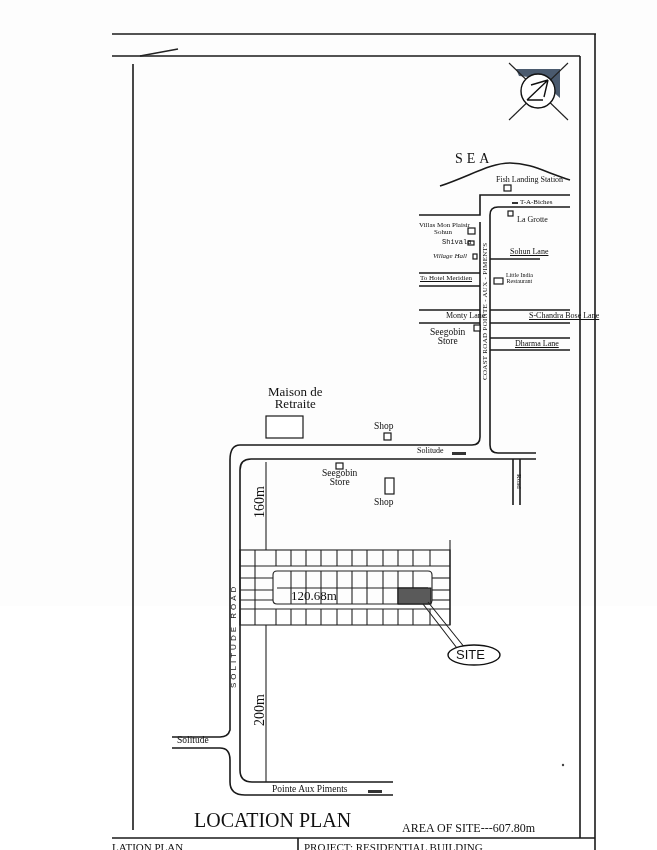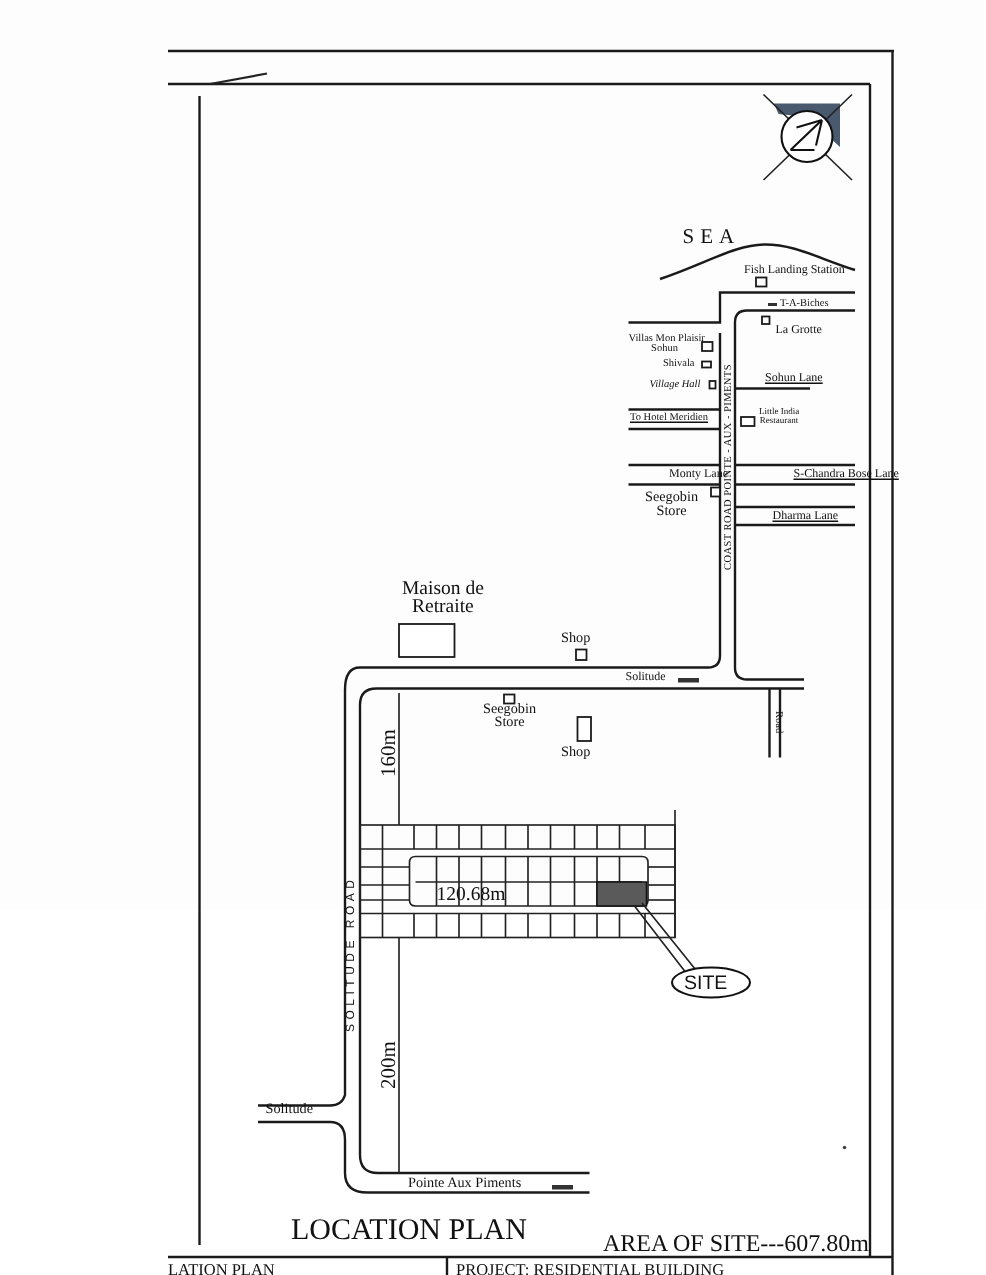--- a/index.html
+++ b/index.html
@@ -149,21 +149,21 @@
 </svg>
 
 <div class="lbl" style="left:455px;top:152px;font-size:14px;letter-spacing:4px;">SEA</div>
 <div class="lbl s8" style="left:479px;top:176px;">Fish Landing Station</div>
 <div class="lbl s7" style="left:520px;top:199px;">T-A-Biches</div>
 <div class="lbl s8" style="left:500px;top:216px;">La Grotte</div>
 <div class="lbl s7 ctr" style="left:419px;top:222px;width:48px;">
   <div>Villas Mon Plaisir</div>
   <div>Sohun</div>
 </div>
-<div class="lbl s7" style="left:442px;top:239px;">Shivala</div>
+<div class="lbl s7" style="left:442px;top:239px;font-family:Liberation Mono, monospace;">Shivala</div>
 <div class="lbl s7" style="left:433px;top:253px;font-style:italic;">Village Hall</div>
 <div class="lbl s8 u" style="left:493px;top:248px;">Sohun Lane</div>
 <div class="lbl s7 u" style="left:420px;top:275px;">To Hotel Meridien</div>
 <div class="lbl ctr" style="left:506px;top:272px;font-size:6px;">
   <div>Little India</div>
   <div>Restaurant</div>
 </div>
 <div class="lbl s8" style="left:429px;top:312px;">Monty Lane</div>
 <div class="lbl s8 u" style="left:512px;top:312px;">S-Chandra Bose Lane</div>
 <div class="lbl s9 ctr" style="left:430px;top:328px;line-height:0.95;">
@@ -190,18 +190,18 @@
 <div class="lbl vert" style="left:253px;top:726px;font-size:14px;">200m</div>
 <div class="lbl vert spaced" style="left:230px;top:688px;">SOLITUDE ROAD</div>
 
 <div class="lbl s13" style="left:291px;top:589px;">120.68m</div>
 <div class="lbl" style="left:456px;top:648px;font-size:13px;font-family:'Liberation Sans',sans-serif;">SITE</div>
 
 <div class="lbl s9" style="left:177px;top:736px;">Solitude</div>
 <div class="lbl s9" style="left:272px;top:785px;">Pointe Aux Piments</div>
 
 <div class="lbl" style="left:194px;top:810px;font-size:20px;">LOCATION PLAN</div>
-<div class="lbl" style="left:402px;top:822px;font-size:16px;">AREA OF SITE---607.80m</div>
+<div class="lbl" style="left:402px;top:822px;font-size:12px;">AREA OF SITE---607.80m</div>
 
 <div class="lbl s11" style="left:112px;top:842px;">LATION PLAN</div>
 <div class="lbl s11" style="left:304px;top:842px;">PROJECT: RESIDENTIAL BUILDING</div>
 
 </div>
 
 </body></html>

